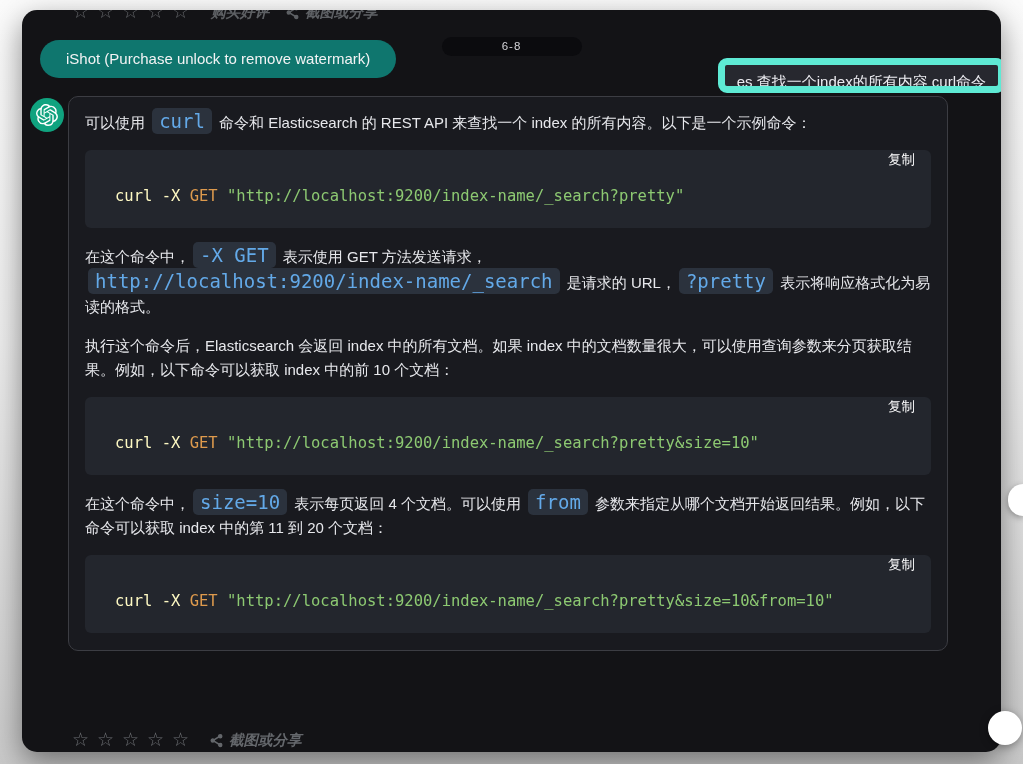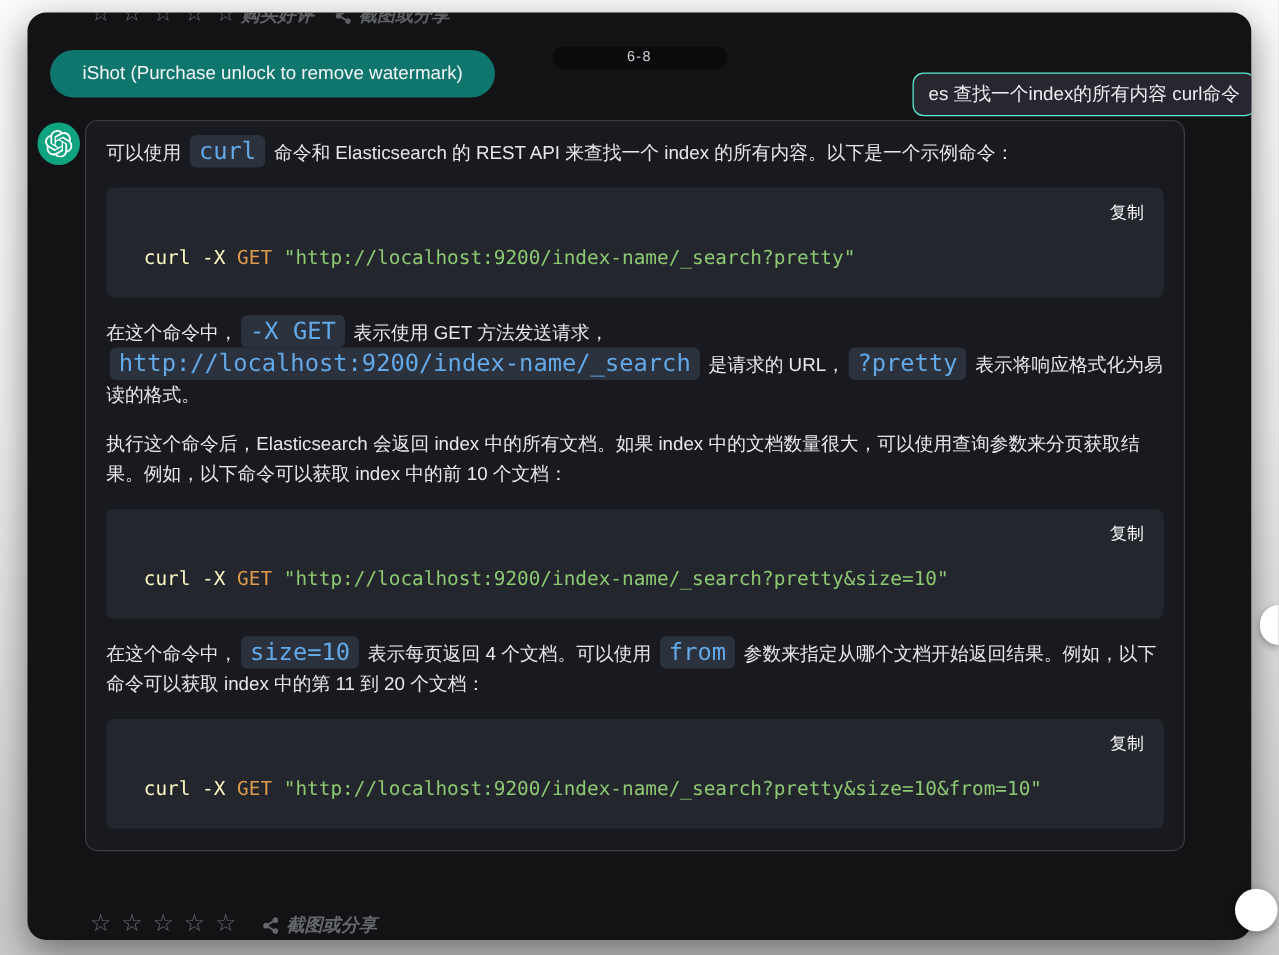--- a/index.html
+++ b/index.html
@@ -13,38 +13,38 @@
     position:absolute; left:22px; right:22px; top:10px; bottom:12px;
     background:#131316; border-radius:15px; overflow:hidden;
     box-shadow:0 10px 30px rgba(0,0,0,.45);
   }
   
   .wm-row { position:absolute; left:46px; display:flex; align-items:center; color:#9aa0a6; }
   .wm-top { top:-9px; height:22px; opacity:.55; }
   .wm-bottom { bottom:1px; height:22px; opacity:.6; }
   .stars { letter-spacing:0; display:inline-flex; }
   .stars span { font-size:19px; line-height:20px; width:25px; text-align:center; color:#a7abb0; }
-  .wm-text { font-size:14.5px; font-style:italic; font-weight:bold; color:#9ba0a5; white-space:nowrap; }
+  .wm-text { font-size:14.5px; font-style:italic; font-weight:bold; color:#9ba0a5; margin-left:18px; white-space:nowrap; }
   .share-group { display:inline-flex; align-items:center; margin-left:16px; }
   .share-group svg { margin-right:5px; }
   
   .ishot-pill {
     position:absolute; left:18px; top:30px; height:38px; line-height:38px;
     background:#0f766e; color:#f3f3f4; font-size:15px;
     padding:0 26px; border-radius:19px; white-space:nowrap;
   }
   .page-pill {
     position:absolute; left:50%; transform:translateX(-50%); top:27px;
     width:140px; height:19px; line-height:19px; text-align:center;
     background:#0b0b0e; color:#d3d3d7; font-size:11.5px; border-radius:10px;
     letter-spacing:1px;
   }
   .query-bubble {
     position:absolute; right:-4px; top:48px; height:35px; line-height:33px;
-    background:#27282f; border:1px solid #5eead4; border-radius:9px;
+    background:#27282f; border:7px solid #5eead4; border-radius:9px;
     color:#ececf1; font-size:15px; padding:0 12px; white-space:nowrap; overflow:hidden;
   }
   .avatar {
     position:absolute; left:8px; top:88px; width:34px; height:34px;
     border-radius:50%; background:#10a37f; display:flex; align-items:center; justify-content:center;
   }
   
   .card {
     position:absolute; left:46px; top:86px; width:880px;
     background:#191a1f; border:1px solid #3c3d43; border-radius:10px;
@@ -52,21 +52,21 @@
     color:#e7e8ec; font-size:15px; line-height:24px;
   }
   .card p { margin:0 0 15px 0; }
   .seg-code {
     background:#2b323d; color:#63a9e8;
     font-family:"DejaVu Sans Mono","Liberation Mono",monospace;
     font-size:19px; padding:2px 7px; border-radius:5px; margin:0 3px; white-space:nowrap;
   }
   .codeblock {
     background:#23262d; border-radius:6px; margin:0 0 15px 0;
-    padding:10px 16px 20px 16px;
+    padding:0 16px 20px 16px;
   }
   .copy-btn {
     text-align:right; color:#fcfcfd; font-size:13.5px; height:20px; line-height:20px;
     cursor:pointer; user-select:none;
   }
   .codeblock pre {
     margin:14px 0 0 0; padding-left:14px;
     font-family:"DejaVu Sans Mono","Liberation Mono",monospace;
     font-size:15.5px; line-height:24px; white-space:pre;
   }

